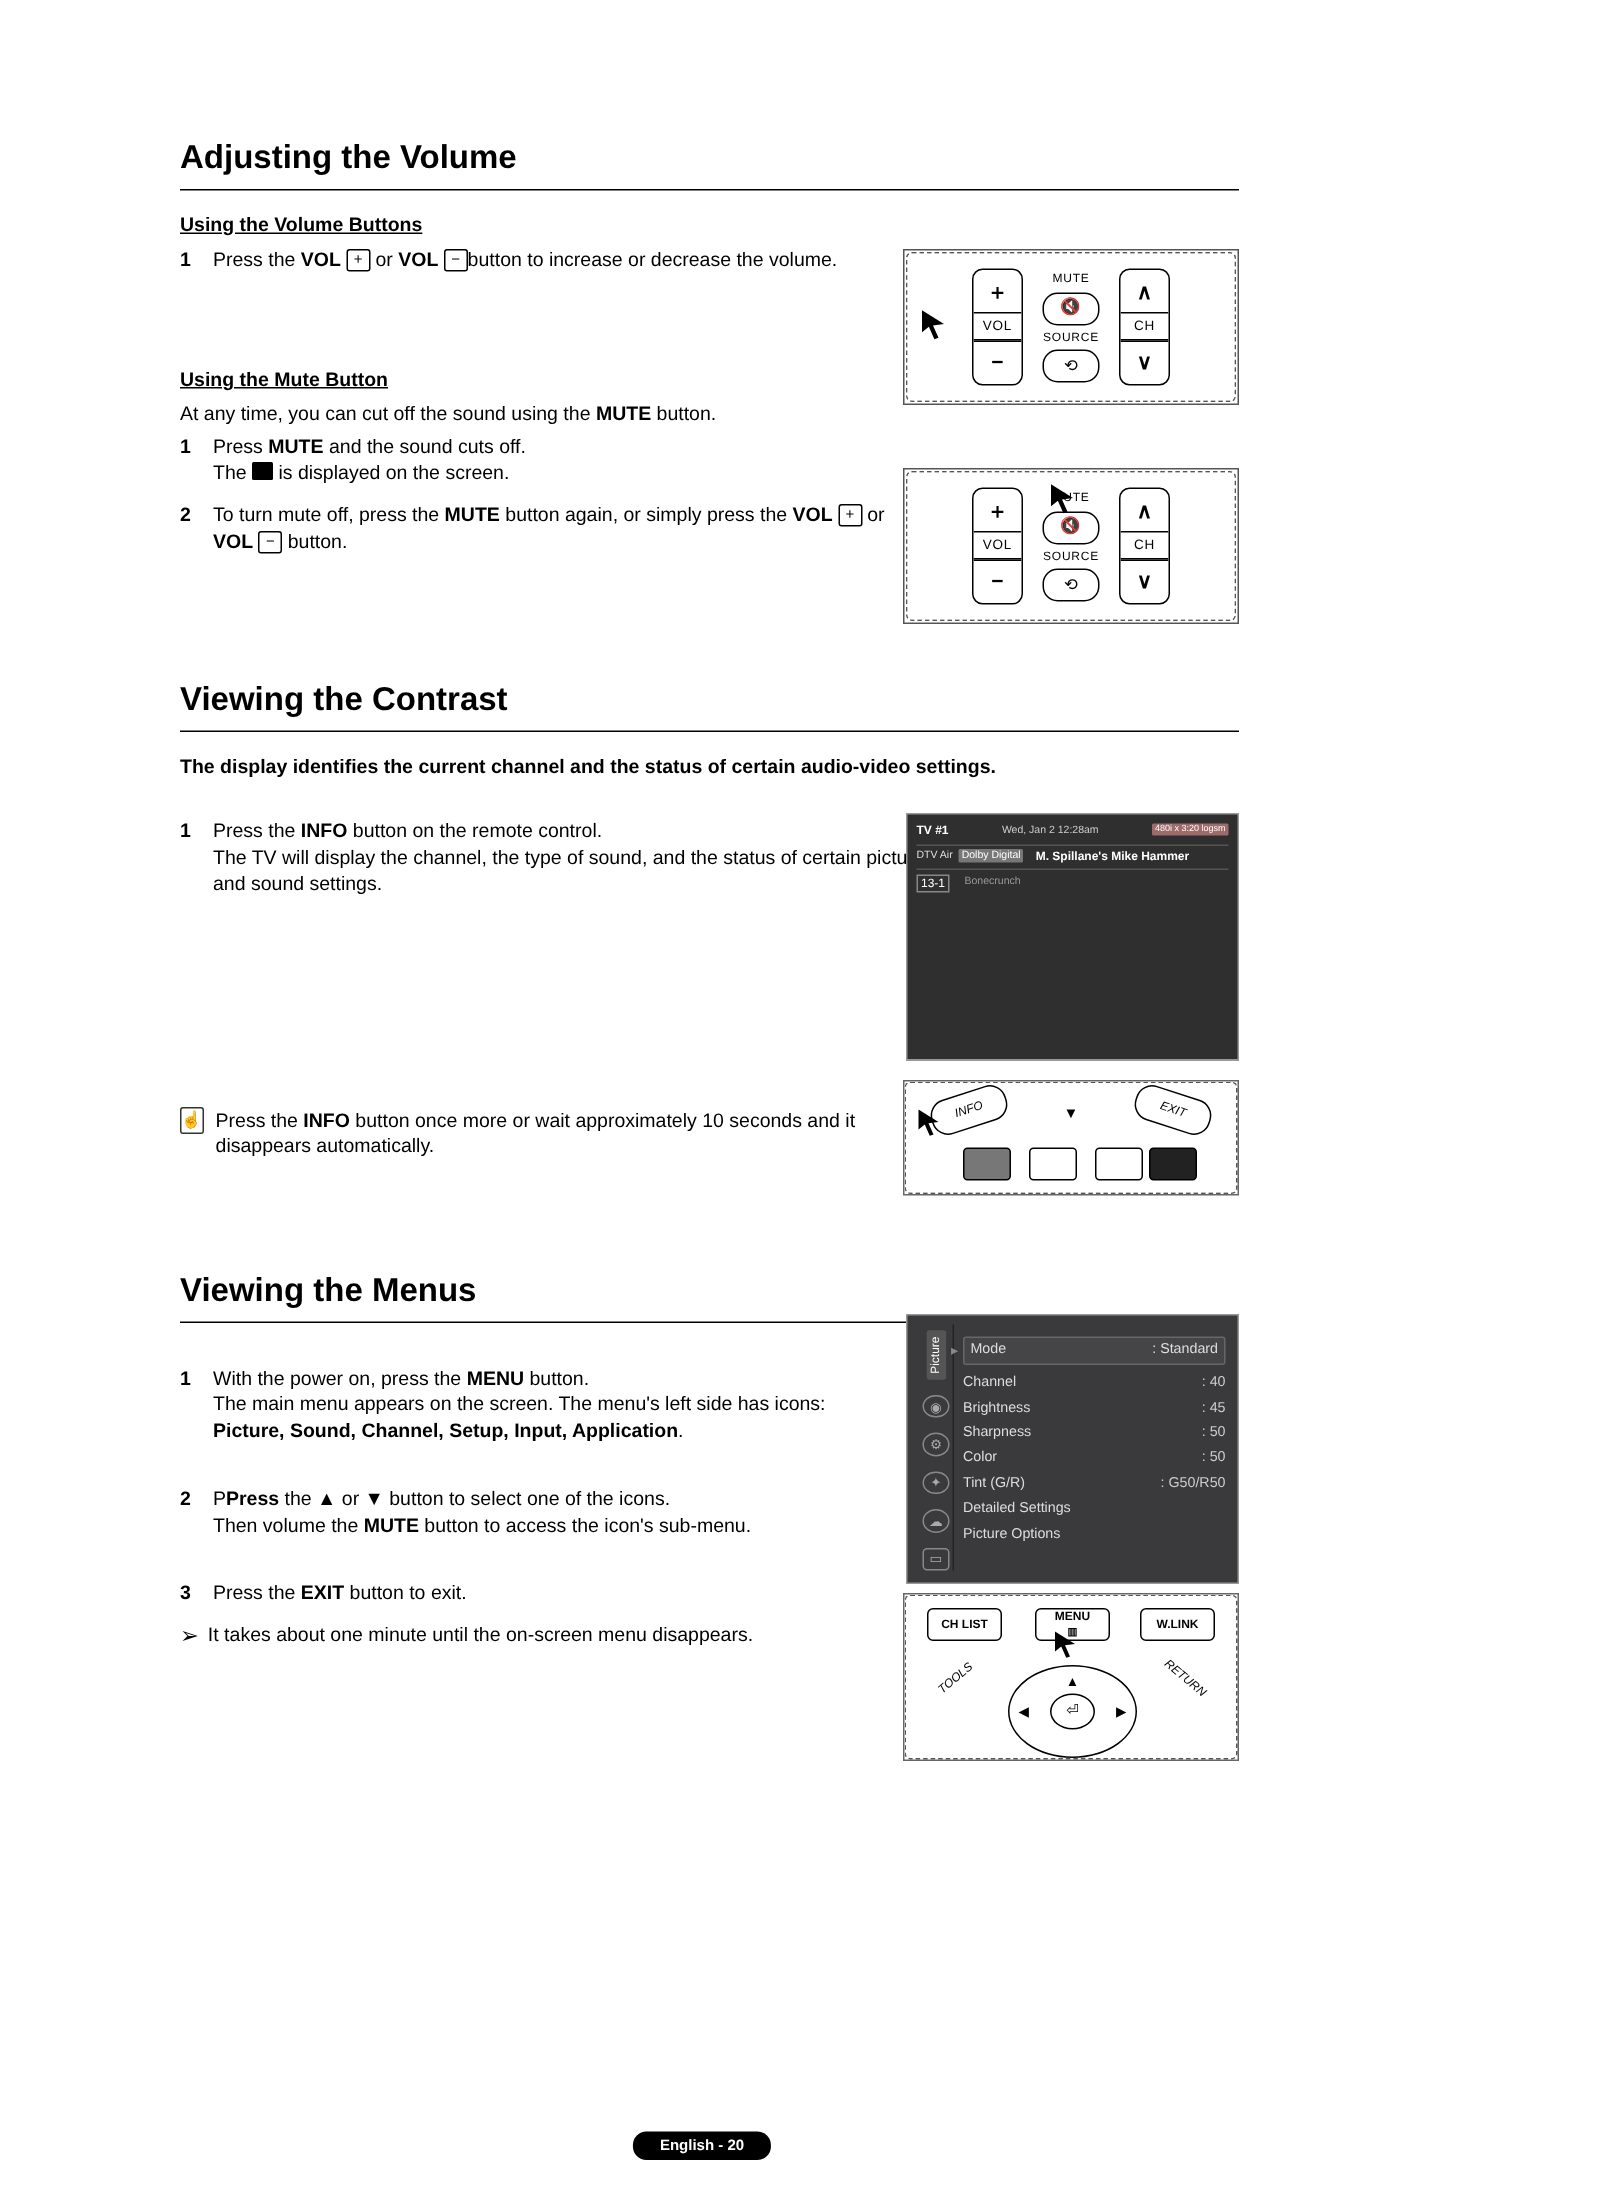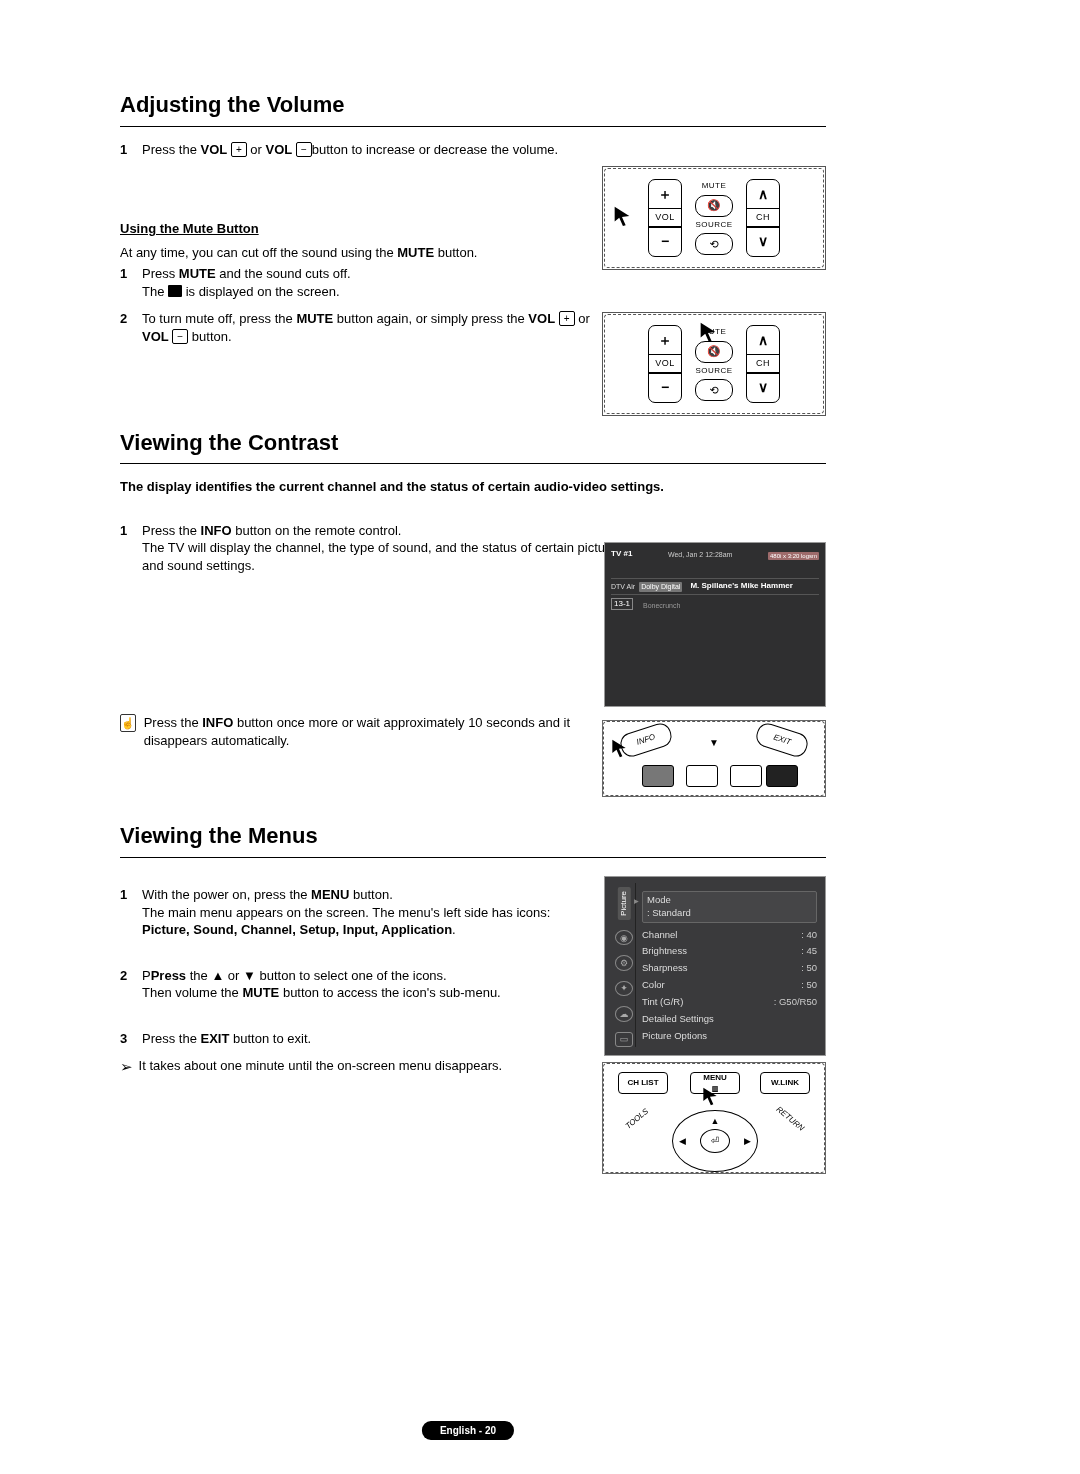--- a/index.html
+++ b/index.html
@@ -154,21 +154,21 @@
   }
   
   .tv {
     width: 222px; height: 165px;
     background: #2f2f30;
     color: #ddd;
     font-size: 8px;
     box-sizing: border-box;
     padding: 6px;
   }
-  .tv .bar { display: flex; gap: 4px; align-items: flex-end; }
+  .tv .bar { display: flex; gap: 4px; align-items: flex-start; }
   .tv .strong { font-weight: bold; color: #fff; font-size: 8px;}
   .tv .chip { background:#777; color:#fff; font-size:7px; padding:0 2px; border-radius:1px;}
   .tv .chbox { border:1px solid #888; padding:0 2px; font-size:8px; color:#fff;}
   .tv .rchip { background:#9e6b6b; color:#fff; font-size:6px; padding:0 2px; border-radius:1px; margin-left:auto;}
   
   .dpad-box {
     width: 222px; height: 75px;
     border: 1px dashed #555; border-radius: 4px;
     position: relative;
     box-sizing: border-box;
@@ -211,21 +211,21 @@
     display:flex; align-items:center; justify-content:center;
     font-size:9px; color:#aaa;
   }
   .pmenu .list { flex:1; padding-top:8px;}
   .pmenu .row { display:flex; justify-content:space-between; padding:2px 0; }
   .pmenu .row span:last-child { color:#ccc; }
   .pmenu .sel {
     background: rgba(255,255,255,0.06);
     border:1px solid #666; border-radius:2px;
     padding:2px 4px; margin-bottom:4px;
-    display:flex; justify-content:space-between;flex-direction:column;
+    display:flex; justify-content:space-between;
   }
   .pmenu .tri { color:#888; position:absolute; }
   
   .nav-box {
     width: 222px; height: 110px;
     border: 1px dashed #555; border-radius:4px;
     position: relative; box-sizing:border-box;
   }
   .nav-box .btn {
     position:absolute; border:1.5px solid #000; border-radius:4px;
@@ -255,20 +255,21 @@
   .spacer-md { height: 46px;}
 </style>
 </head>
 <body>
 
 <div class="page">
 
   <h2 class="section">Adjusting the Volume</h2>
   <hr class="rule">
 
+  <div class="sub-head">Using the Volume Buttons</div>
 
   <div class="step">
     <div class="num">1</div>
     <div class="txt">
       <span>Press the </span><span class="bold">VOL</span>
       <span class="key">+</span><span> or </span><span class="bold">VOL</span>
       <span class="key">−</span><span>button to increase or decrease the volume.</span>
     </div>
   </div>
 
@@ -361,21 +362,21 @@
       <span>The TV will display the channel, the type of sound, and the status of certain picture and sound settings.</span>
     </div>
   </div>
 
   <div class="right-img tv" style="top:542px;">
     <div class="bar">
       <span class="strong">TV #1</span>
       <span style="margin-left:auto; font-size:7px; color:#ccc;">Wed, Jan 2  12:28am</span>
       <span class="rchip">480i x 3:20 logsm</span>
     </div>
-    <div class="bar" style="margin-top:18px; border-top:1px solid #555; border-bottom:1px solid #555; padding:2px 0;">
+    <div class="bar" style="margin-top:3px; border-top:1px solid #555; border-bottom:1px solid #555; padding:2px 0;">
       <span style="font-size:7px;">DTV Air</span>
       <span class="chip">Dolby Digital</span>
       <span class="strong" style="margin-left:4px;">M. Spillane's Mike Hammer</span>
     </div>
     <div class="bar" style="margin-top:3px;">
       <span class="chbox">13-1</span>
       <span style="margin-left:6px; font-size:7px; color:#999;">Bonecrunch</span>
     </div>
   </div>
 

